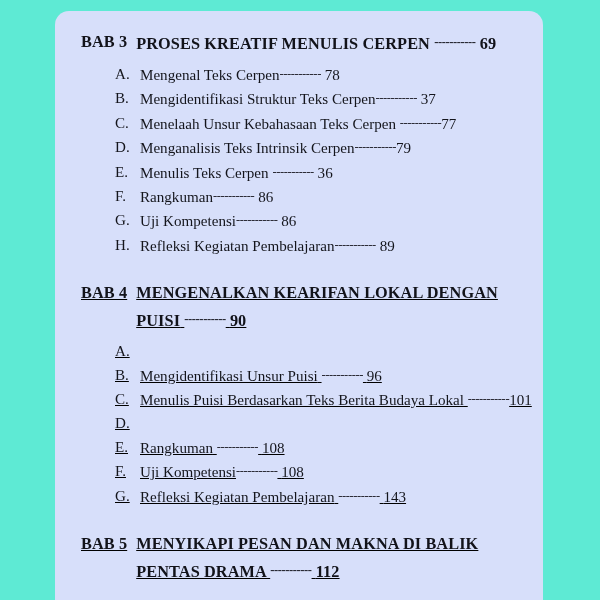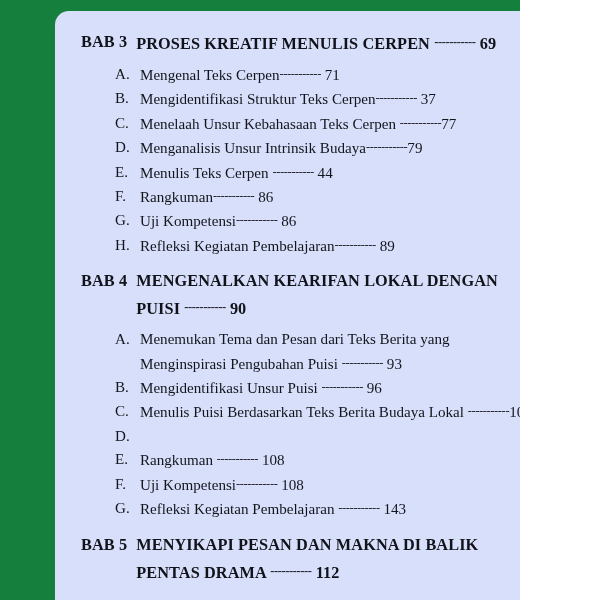--- a/index.html
+++ b/index.html
@@ -10,23 +10,23 @@
   body {
     width: 600px;
     height: 600px;
     background: #ffffff;
     font-family: "Liberation Serif", "DejaVu Serif", serif;
     overflow: hidden;
   }
 
   .page {
     position: relative;
-    width: 520px;
+    width: 600px;
     height: 600px;
-    background: #15803d;
+    background: #5eead4;
     overflow: hidden;
   }
 
   .toc-panel {
     position: absolute;
     left: 55px;
     top: 11px;
     width: 488px;
     height: 589px;
     background: #d7dffa;
@@ -41,21 +41,22 @@
     left: 0;
     top: 0;
     width: 488px;
   }
 
   
   .chapter {
     margin: 0;
   }
   .chapter + .chapter {
-    margin-top: 10px;
+    margin-top: 22px;
+    text-decoration: underline;
   }
 
   
   .chap-head {
     display: flex;
     align-items: flex-start;
     font-weight: bold;
     font-size: 16.3px;
     letter-spacing: 0.1px;
     color: #12131a;
@@ -126,37 +127,37 @@
   <div class="toc-panel">
     <div class="toc-inner" id="toc-inner">
         <div class="chapter" style="margin-top: 18px;">
           <div class="chap-head">
             <span class="chap-label">BAB 3</span>
             <span class="chap-title-wrap"><span class="chap-title">PROSES KREATIF MENULIS CERPEN</span> <span class="leader">-----------</span>&nbsp;<span class="pageno">69</span></span>
           </div>
           <div class="entries">
             <div class="entry">
               <span class="entry-letter">A.</span>
-              <span class="entry-body"><span class="entry-text">Mengenal Teks Cerpen</span><span class="leader">-----------</span>&nbsp;<span class="pageno">71</span></span>
+              <span class="entry-body"><span class="entry-text">Mengenal Teks Cerpen</span><span class="leader">-----------</span>&nbsp;<span class="pageno">78</span></span>
             </div>
             <div class="entry">
               <span class="entry-letter">B.</span>
               <span class="entry-body"><span class="entry-text">Mengidentifikasi Struktur Teks Cerpen</span><span class="leader">-----------</span>&nbsp;<span class="pageno">37</span></span>
             </div>
             <div class="entry">
               <span class="entry-letter">C.</span>
               <span class="entry-body"><span class="entry-text">Menelaah Unsur Kebahasaan Teks Cerpen</span> <span class="leader">-----------</span><span class="pageno">77</span></span>
             </div>
             <div class="entry">
               <span class="entry-letter">D.</span>
-              <span class="entry-body"><span class="entry-text">Menganalisis Unsur Intrinsik Budaya</span><span class="leader">-----------</span><span class="pageno">79</span></span>
+              <span class="entry-body"><span class="entry-text">Menganalisis Teks Intrinsik Cerpen</span><span class="leader">-----------</span><span class="pageno">79</span></span>
             </div>
             <div class="entry">
               <span class="entry-letter">E.</span>
-              <span class="entry-body"><span class="entry-text">Menulis Teks Cerpen</span> <span class="leader">-----------</span>&nbsp;<span class="pageno">44</span></span>
+              <span class="entry-body"><span class="entry-text">Menulis Teks Cerpen</span> <span class="leader">-----------</span>&nbsp;<span class="pageno">36</span></span>
             </div>
             <div class="entry">
               <span class="entry-letter">F.</span>
               <span class="entry-body"><span class="entry-text">Rangkuman</span><span class="leader">-----------</span>&nbsp;<span class="pageno">86</span></span>
             </div>
             <div class="entry">
               <span class="entry-letter">G.</span>
               <span class="entry-body"><span class="entry-text">Uji Kompetensi</span><span class="leader">-----------</span>&nbsp;<span class="pageno">86</span></span>
             </div>
             <div class="entry">
@@ -166,21 +167,20 @@
           </div>
         </div>
         <div class="chapter">
           <div class="chap-head">
             <span class="chap-label">BAB 4</span>
             <span class="chap-title-wrap"><span class="chap-title">MENGENALKAN KEARIFAN LOKAL DENGAN PUISI</span> <span class="leader">-----------</span>&nbsp;<span class="pageno">90</span></span>
           </div>
           <div class="entries">
             <div class="entry">
               <span class="entry-letter">A.</span>
-              <span class="entry-body"><span class="entry-text">Menemukan Tema dan Pesan dari Teks Berita yang Menginspirasi Pengubahan Puisi</span> <span class="leader">-----------</span>&nbsp;<span class="pageno">93</span></span>
             </div>
             <div class="entry">
               <span class="entry-letter">B.</span>
               <span class="entry-body"><span class="entry-text">Mengidentifikasi Unsur Puisi</span> <span class="leader">-----------</span>&nbsp;<span class="pageno">96</span></span>
             </div>
             <div class="entry">
               <span class="entry-letter">C.</span>
               <span class="entry-body"><span class="entry-text">Menulis Puisi Berdasarkan Teks Berita Budaya Lokal</span> <span class="leader">-----------</span><span class="pageno">101</span></span>
             </div>
             <div class="entry">

